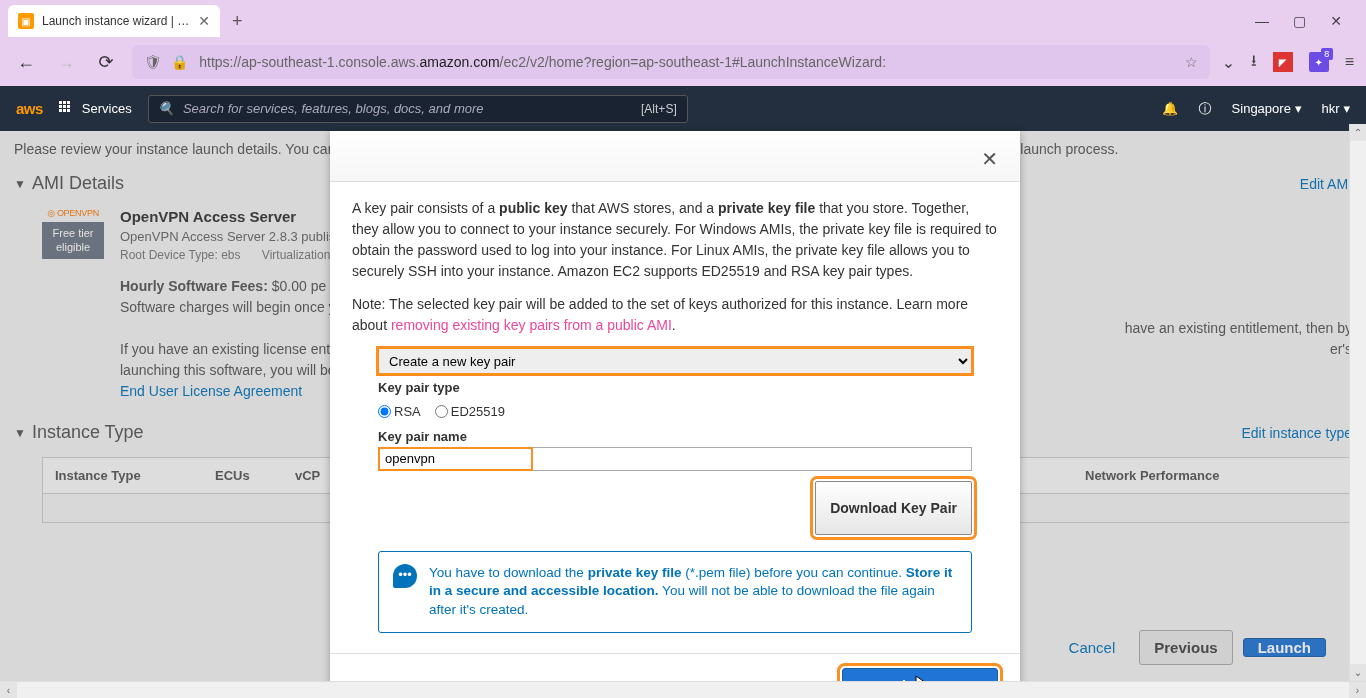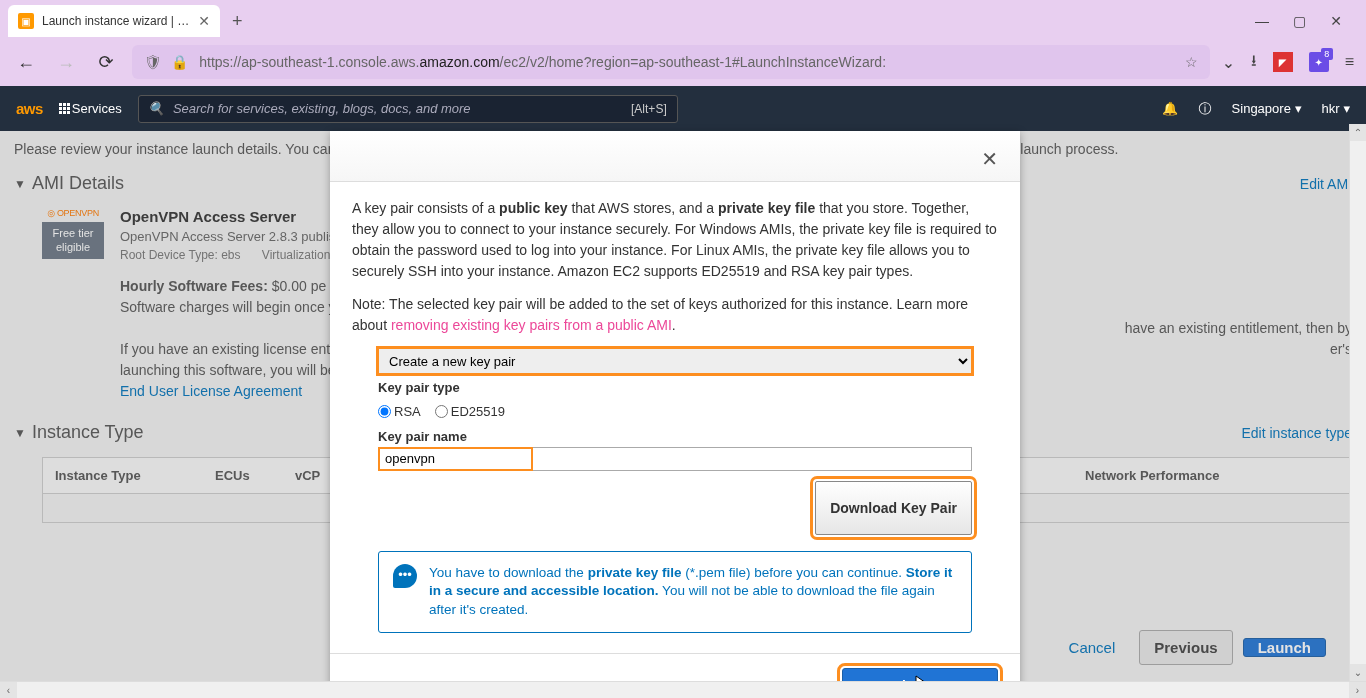--- a/index.html
+++ b/index.html
@@ -23,21 +23,21 @@
 .addr-bar .url { flex: 1; white-space: nowrap; overflow: hidden; }
 .addr-bar .url .domain { color: #222; }
 .toolbar-icons { display: flex; gap: 16px; align-items: center; color: #444; }
 .toolbar-icons .ext1 { width:20px; height:20px; background:#d33; display:flex; align-items:center; justify-content:center; color:#fff; font-size:10px;}
 .toolbar-icons .ext2 { width:20px; height:20px; background:#6b4de6; border-radius:2px; display:flex; align-items:center; justify-content:center; color:#fff; font-size:10px; position:relative;}
 .toolbar-icons .ext2::after { content:"8"; position:absolute; top:-4px; right:-4px; background:#6b4de6; color:#fff; font-size:9px; width:12px; height:12px; border-radius:2px; text-align:center; line-height:12px;}
 
 
 .aws-nav { background: #232f3e; height: 45px; display: flex; align-items: center; color: #fff; padding: 12px 16px; gap: 16px; font-size: 13px; }
 .aws-logo { color: #ff9900; font-weight: bold; font-size: 15px; letter-spacing: -0.5px;}
-.services-btn { display: flex; align-items: center; gap: 2px; }
+.services-btn { display: flex; align-items: flex-start; gap: 12px; }
 .grid-icon { display: inline-grid; grid-template-columns: repeat(3,3px); gap: 1px; }
 .grid-icon i { width:3px; height:3px; background:#fff; }
 .aws-search { flex: 1; max-width: 540px; background: #1a2332; border: 1px solid #555; border-radius: 3px; height: 28px; display: flex; align-items: center; padding: 0 10px; gap: 8px; color: #aab; font-style: italic;}
 .aws-search .sk { margin-left:auto; font-style:normal; color:#ccc; font-size:12px;}
 .aws-nav-right { margin-left: auto; display: flex; align-items: center; gap: 20px; }
 .aws-nav-right .region { display:flex; align-items:center; gap:4px;}
 
 
 .page-wrap { position: relative; height: calc(698px - 86px - 38px); background: #f2f2f2; }
 .page-content { padding: 10px 14px; color: #333; font-size: 14px; }
@@ -153,21 +153,21 @@
         <i></i>
         <i></i>
         <i></i>
         <i></i>
         <i></i>
       </span>
     <span>Services</span>
   </span>
   <div class="aws-search">
     <span>🔍</span>
-    <span>Search for services, existing, blogs, docs, and more</span>
+    <span>Search for services, features, blogs, docs, and more</span>
     <span class="sk">[Alt+S]</span>
   </div>
   <div class="aws-nav-right">
     <span>🔔</span>
     <span>ⓘ</span>
     <span class="region">
         <span>Singapore</span> 
         <span>▾</span>
       </span>
     <span class="region">

